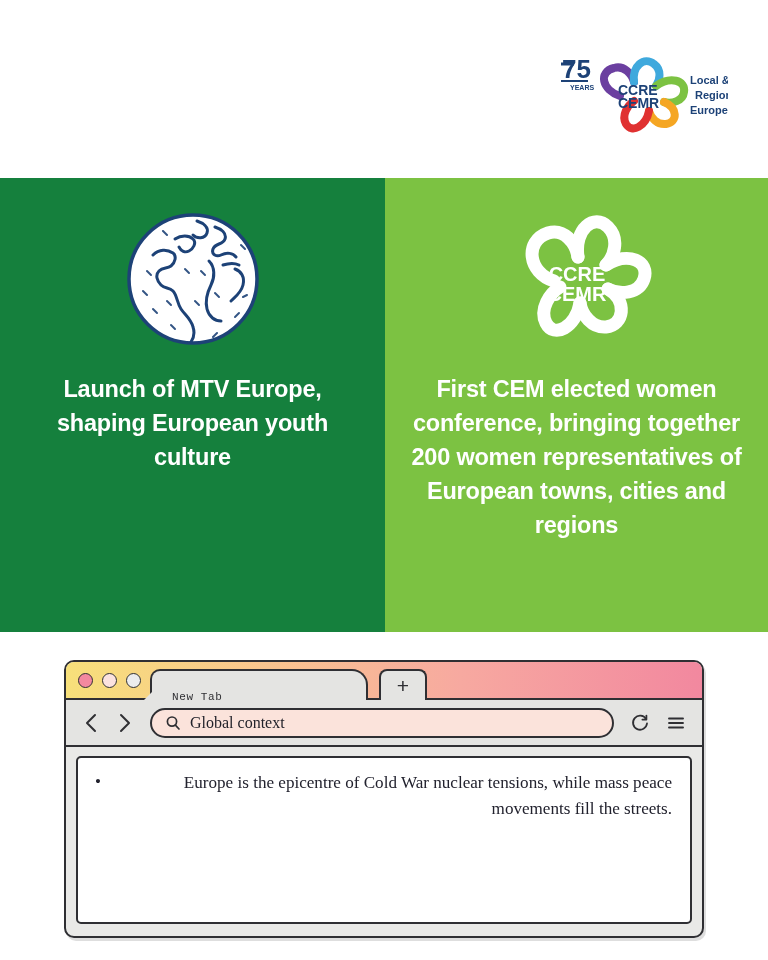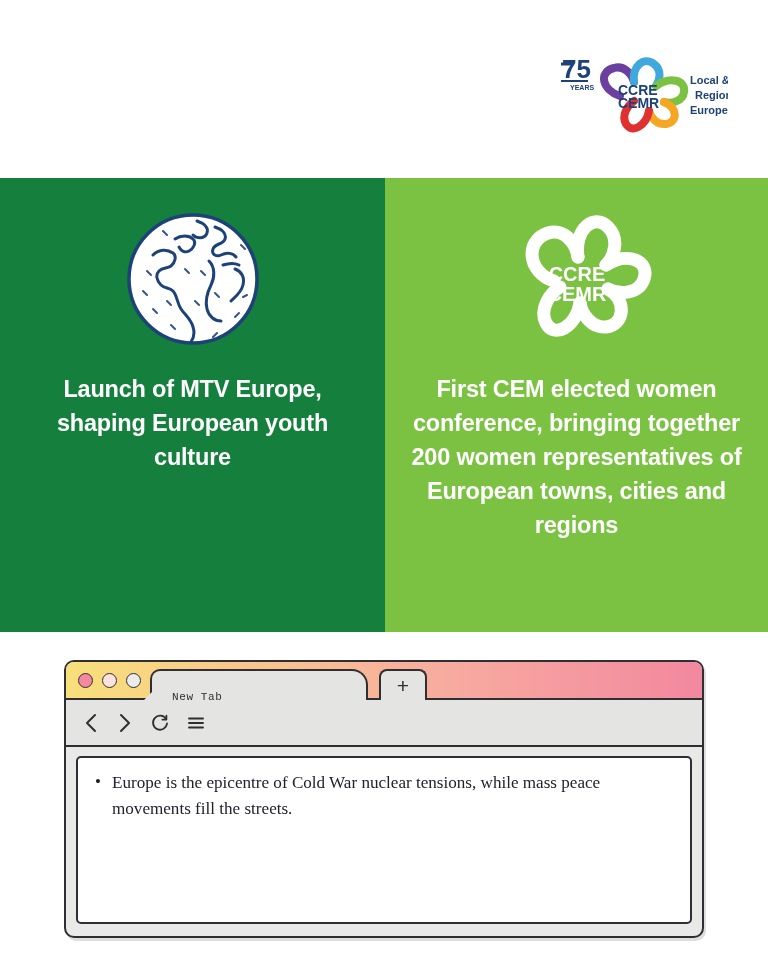--- a/index.html
+++ b/index.html
@@ -95,21 +95,21 @@
   .url-text {
     font-family: "Liberation Serif", serif; font-size: 16px; color: #22222a;
   }
   .tool-icon { width: 24px; height: 24px; display:flex; align-items:center; justify-content:center; }
 
   .content {
     margin: 9px 10px 11px 10px; height: 168px;
     background: #ffffff; border: 2px solid #2f2f33; border-radius: 5px;
     padding: 12px 18px 0 14px;
   }
-  .content ul { list-style: none; }
+  .content ul { list-style: none; text-align: right; }
   .content li {
     position: relative; font-family: "Liberation Serif", serif;
     font-size: 17.1px; line-height: 1.53; color: #22222e;
     padding-left: 20px; margin-bottom: 1px;
   }
   .content li::before {
     content: "\2022"; position: absolute; left: 3px; top: -1px;
     font-size: 17px; color: #22222e;
   }
   svg { display: block; }
@@ -221,20 +221,27 @@
         <svg width="14" height="20" viewBox="0 0 14 20">
             <path d="M11 2 L3 10 L11 18" fill="none" stroke="#2f2f33" stroke-width="2" stroke-linecap="round" stroke-linejoin="round"></path>
           </svg>
       </div>
       <div class="navbtn">
         <svg width="14" height="20" viewBox="0 0 14 20">
             <path d="M3 2 L11 10 L3 18" fill="none" stroke="#2f2f33" stroke-width="2" stroke-linecap="round" stroke-linejoin="round"></path>
           </svg>
       </div>
 
+      <div class="urlbar">
+        <svg width="16" height="16" viewBox="0 0 16 16">
+          <circle cx="7" cy="6.6" r="4.6" fill="none" stroke="#2f2f33" stroke-width="1.7"></circle>
+          <line x1="10.4" y1="10.2" x2="14" y2="14" stroke="#2f2f33" stroke-width="1.7" stroke-linecap="round"></line>
+        </svg>
+        <span class="url-text">Global context</span>
+      </div>
 
       <div class="tool-icon">
         <svg width="20" height="20" viewBox="0 0 20 20">
           <path d="M16 6 A7 7 0 1 0 17 10.5" fill="none" stroke="#2f2f33" stroke-width="1.8" stroke-linecap="round"></path>
           <path d="M16.4 2.6 L16.4 6.6 L12.4 6.6" fill="none" stroke="#2f2f33" stroke-width="1.8" stroke-linecap="round" stroke-linejoin="round"></path>
         </svg>
       </div>
       <div class="tool-icon">
         <svg width="20" height="20" viewBox="0 0 20 20">
           <g stroke="#2f2f33" stroke-width="1.9" stroke-linecap="round">

